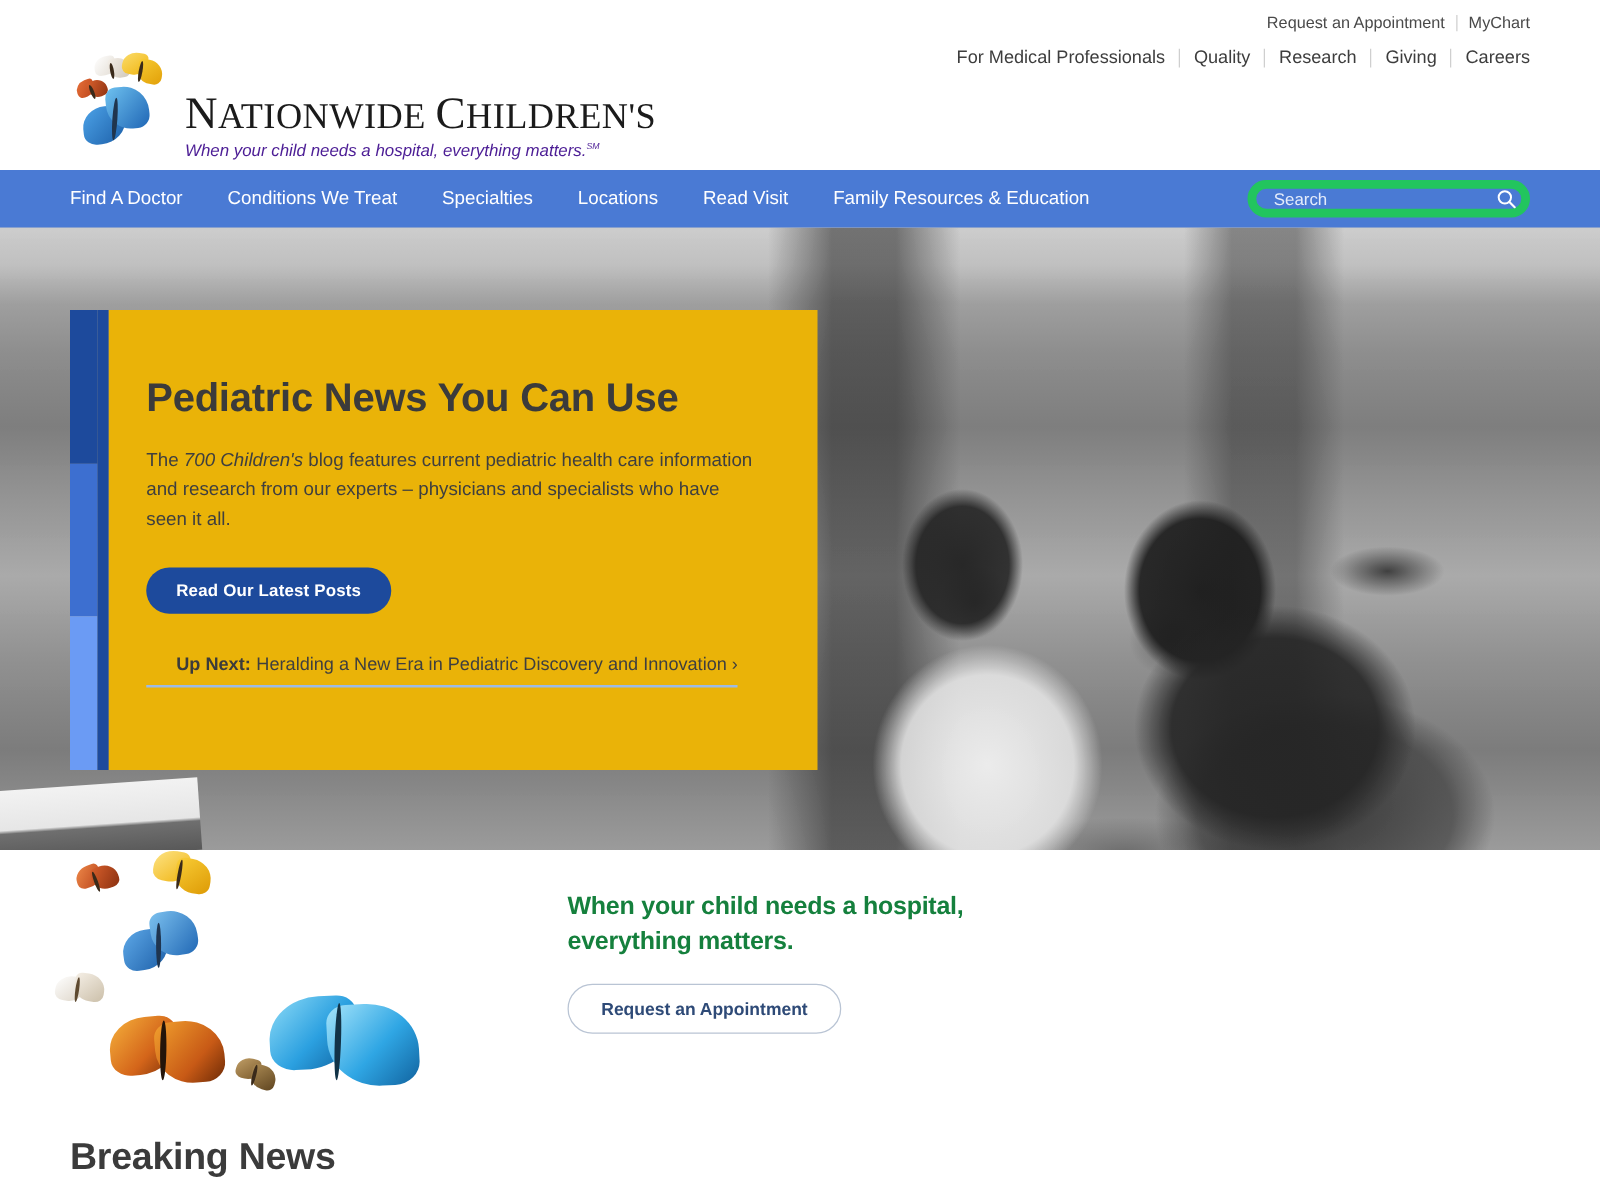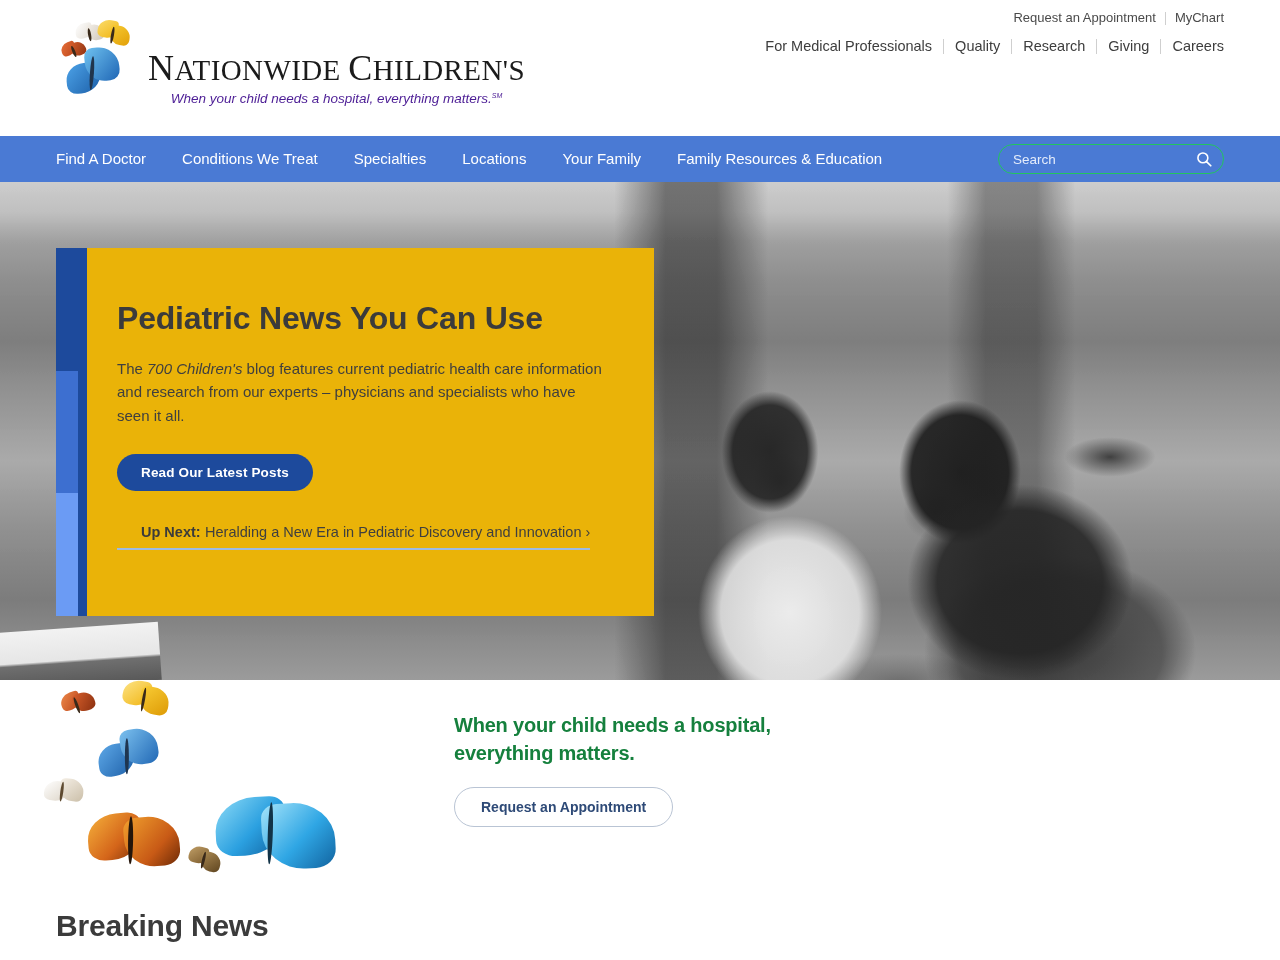--- a/index.html
+++ b/index.html
@@ -53,23 +53,23 @@
   .util-sep {
     width: 1px; height: 13px;
     background: #cfcfcf;
     display: inline-block;
   }
   .util-row-2 .util-sep { height: 15px; }
 
   
   .logo-wrap {
     position: absolute;
-    left: 54px; top: 16px;
+    left: 54px; top: 38px;
     width: 400px; height: 92px;
-    display: flex; align-items: flex-start; text-align: center;
+    display: flex; align-items: flex-start;
   }
   .logo-butterflies {
     position: relative;
     width: 92px; height: 92px;
     flex: 0 0 92px;
   }
   .logo-text-block { position: relative; padding-top: 34px; margin-left: 2px; }
   .logo-name {
     font-family: "Liberation Serif", serif;
     font-size: 29px;
@@ -117,21 +117,21 @@
     text-decoration: none;
     margin-right: 36px;
     line-height: 46px;
     cursor: pointer;
     white-space: nowrap;
   }
   .search-box {
     position: absolute;
     right: 56px; top: 8px;
     width: 226px; height: 30px;
-    border: 1px solid #22c55e;
+    border: 7px solid #22c55e;
     border-radius: 16px;
     display: flex;
     align-items: center;
     padding: 0 10px 0 14px;
     background: transparent;
   }
   .search-input {
     flex: 1;
     border: none;
     outline: none;
@@ -365,21 +365,21 @@
         <a class="util-link">Careers</a>
       </div>
     </div>
   </div>
 
   <nav class="main-nav">
     <a class="nav-item">Find A Doctor</a>
     <a class="nav-item">Conditions We Treat</a>
     <a class="nav-item">Specialties</a>
     <a class="nav-item">Locations</a>
-    <a class="nav-item">Your Family</a>
+    <a class="nav-item">Read Visit</a>
     <a class="nav-item">Family Resources &amp; Education</a>
 
     <div class="search-box">
       <input class="search-input" type="text" value="" placeholder="Search" style="">
       <svg class="search-icon" viewBox="0 0 24 24" fill="none">
         <circle cx="10.5" cy="10.5" r="6.6" stroke="#ffffff" stroke-width="2.1"></circle>
         <line x1="15.4" y1="15.4" x2="21" y2="21" stroke="#ffffff" stroke-width="2.3" stroke-linecap="round"></line>
       </svg>
     </div>
   </nav>

